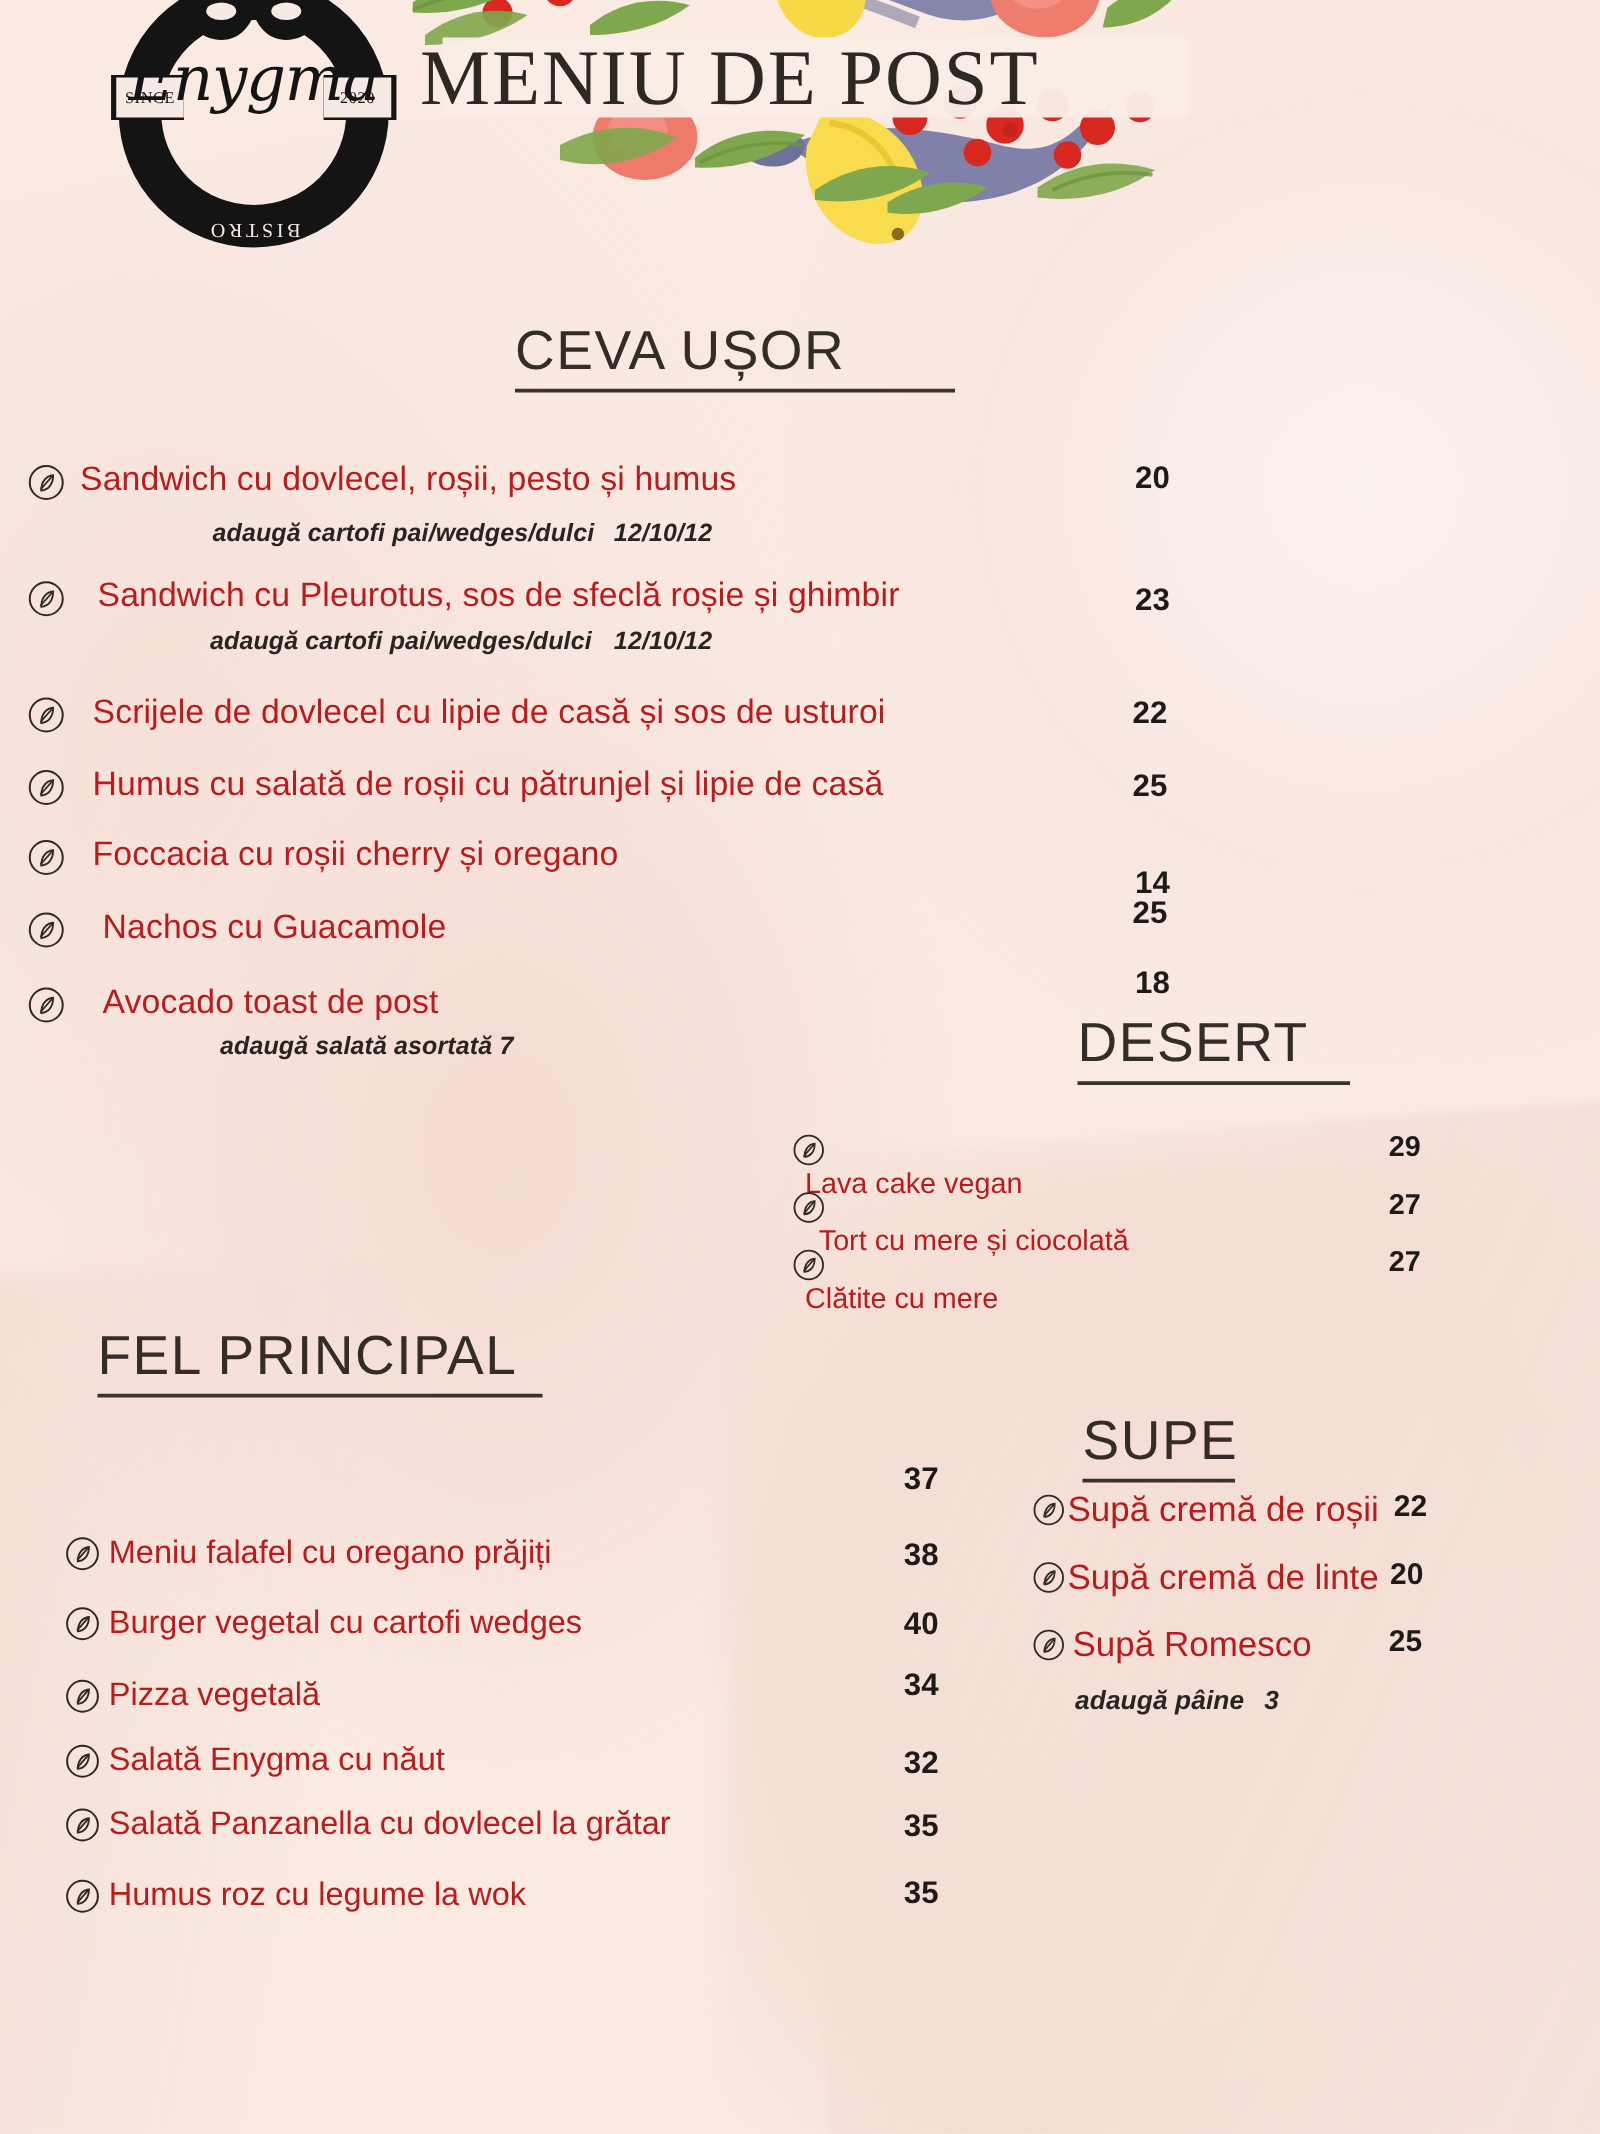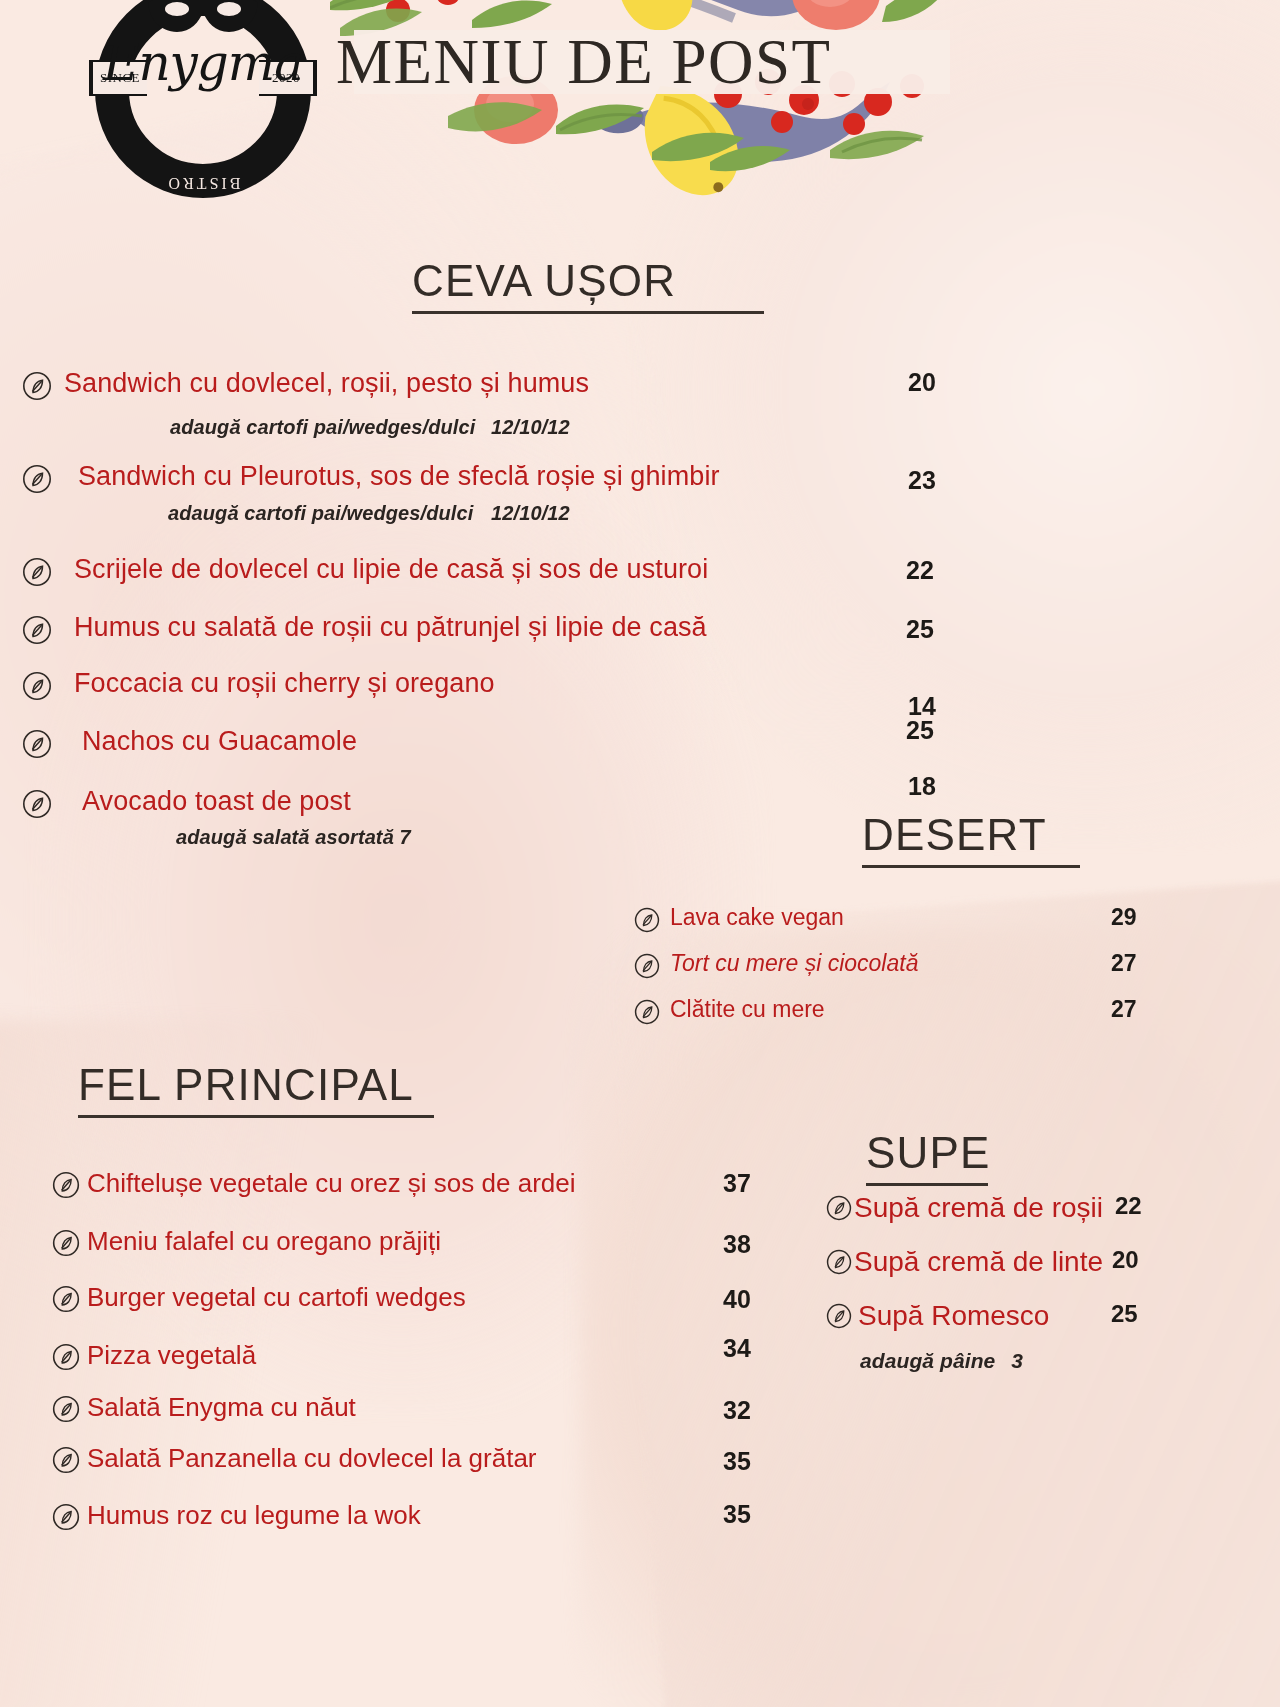--- a/index.html
+++ b/index.html
@@ -105,21 +105,21 @@
   #ceva-head .rule{ width:352px; }
   .cu-row{ position:absolute; }
   .cu-name{ font-size:27px; letter-spacing:.1px; white-space:nowrap; }
   .cu-price{ position:absolute; font-size:25px; }
   .cu-sub{ position:absolute; font-size:20px; white-space:nowrap; }
   .cu-subprice{ font-size:20px; }
 
   
   #desert-head{ position:absolute; left:862px; top:812px; width:218px; text-align:left; }
   #desert-head .rule{ width:218px; }
-  .ds-row{ position:absolute; font-size:23px; white-space:nowrap; }
+  .ds-row{ position:absolute; font-size:23px; white-space:nowrap;flex-direction:column; }
   .ds-price{ position:absolute; font-size:23px; font-weight:bold; }
 
   
   #fel-head{ position:absolute; left:78px; top:1062px; width:360px; }
   #fel-head .rule{ width:356px; }
   .fp-row{ position:absolute; font-size:26px; white-space:nowrap; }
   .fp-price{ position:absolute; font-size:25px; font-weight:bold; }
 
   
   #supe-head{ position:absolute; left:866px; top:1130px; width:122px; }
@@ -337,47 +337,39 @@
     <span class="iname" style="margin-left:10px;">Lava cake vegan</span>
   </div>
   <div class="price ds-price" style="left:1111px; top:904px;">29</div>
 
   <div class="item ds-row" style="left:634px; top:950px;">
     <svg class="leaf" width="26" height="26" viewBox="0 0 30 30">
       <circle cx="15" cy="15" r="13.2" fill="none" stroke="#2f2925" stroke-width="1.7"></circle>
       <path d="M20.5 9.2 C20.5 16.5 16.6 21 11 21.4 C11 14.4 14.8 9.8 20.5 9.2 Z" fill="none" stroke="#2f2925" stroke-width="1.6"></path>
       <path d="M19.6 10.2 L10.4 20.6" stroke="#2f2925" stroke-width="1.6"></path>
     </svg>
-    <span class="iname" style="margin-left:10px;font-style:italic;">Tort cu mere și ciocolată</span>
+    <span class="iname" style="margin-left:21px;">Tort cu mere și ciocolată</span>
   </div>
   <div class="price ds-price" style="left:1111px; top:950px;">27</div>
 
   <div class="item ds-row" style="left:634px; top:996px;">
     <svg class="leaf" width="26" height="26" viewBox="0 0 30 30">
       <circle cx="15" cy="15" r="13.2" fill="none" stroke="#2f2925" stroke-width="1.7"></circle>
       <path d="M20.5 9.2 C20.5 16.5 16.6 21 11 21.4 C11 14.4 14.8 9.8 20.5 9.2 Z" fill="none" stroke="#2f2925" stroke-width="1.6"></path>
       <path d="M19.6 10.2 L10.4 20.6" stroke="#2f2925" stroke-width="1.6"></path>
     </svg>
     <span class="iname" style="margin-left:10px;">Clătite cu mere</span>
   </div>
   <div class="price ds-price" style="left:1111px; top:996px;">27</div>
 
   <div class="sec-head" id="fel-head">
     <span class="txt">FEL PRINCIPAL</span>
     <span class="rule"></span>
   </div>
 
-  <div class="item fp-row" style="left:52px; top:1168px;">
-    <svg class="leaf" width="28" height="28" viewBox="0 0 30 30">
-      <circle cx="15" cy="15" r="13.2" fill="none" stroke="#2f2925" stroke-width="1.7"></circle>
-      <path d="M20.5 9.2 C20.5 16.5 16.6 21 11 21.4 C11 14.4 14.8 9.8 20.5 9.2 Z" fill="none" stroke="#2f2925" stroke-width="1.6"></path>
-      <path d="M19.6 10.2 L10.4 20.6" stroke="#2f2925" stroke-width="1.6"></path>
-    </svg>
-    <span class="iname" style="margin-left:7px;">Chiftelușe vegetale cu orez și sos de ardei</span>
-  </div>
   <div class="price fp-price" style="left:723px; top:1169px;">37</div>
 
   <div class="item fp-row" style="left:52px; top:1226px;">
     <svg class="leaf" width="28" height="28" viewBox="0 0 30 30">
       <circle cx="15" cy="15" r="13.2" fill="none" stroke="#2f2925" stroke-width="1.7"></circle>
       <path d="M20.5 9.2 C20.5 16.5 16.6 21 11 21.4 C11 14.4 14.8 9.8 20.5 9.2 Z" fill="none" stroke="#2f2925" stroke-width="1.6"></path>
       <path d="M19.6 10.2 L10.4 20.6" stroke="#2f2925" stroke-width="1.6"></path>
     </svg>
     <span class="iname" style="margin-left:7px;">Meniu falafel cu oregano prăjiți</span>
   </div>

